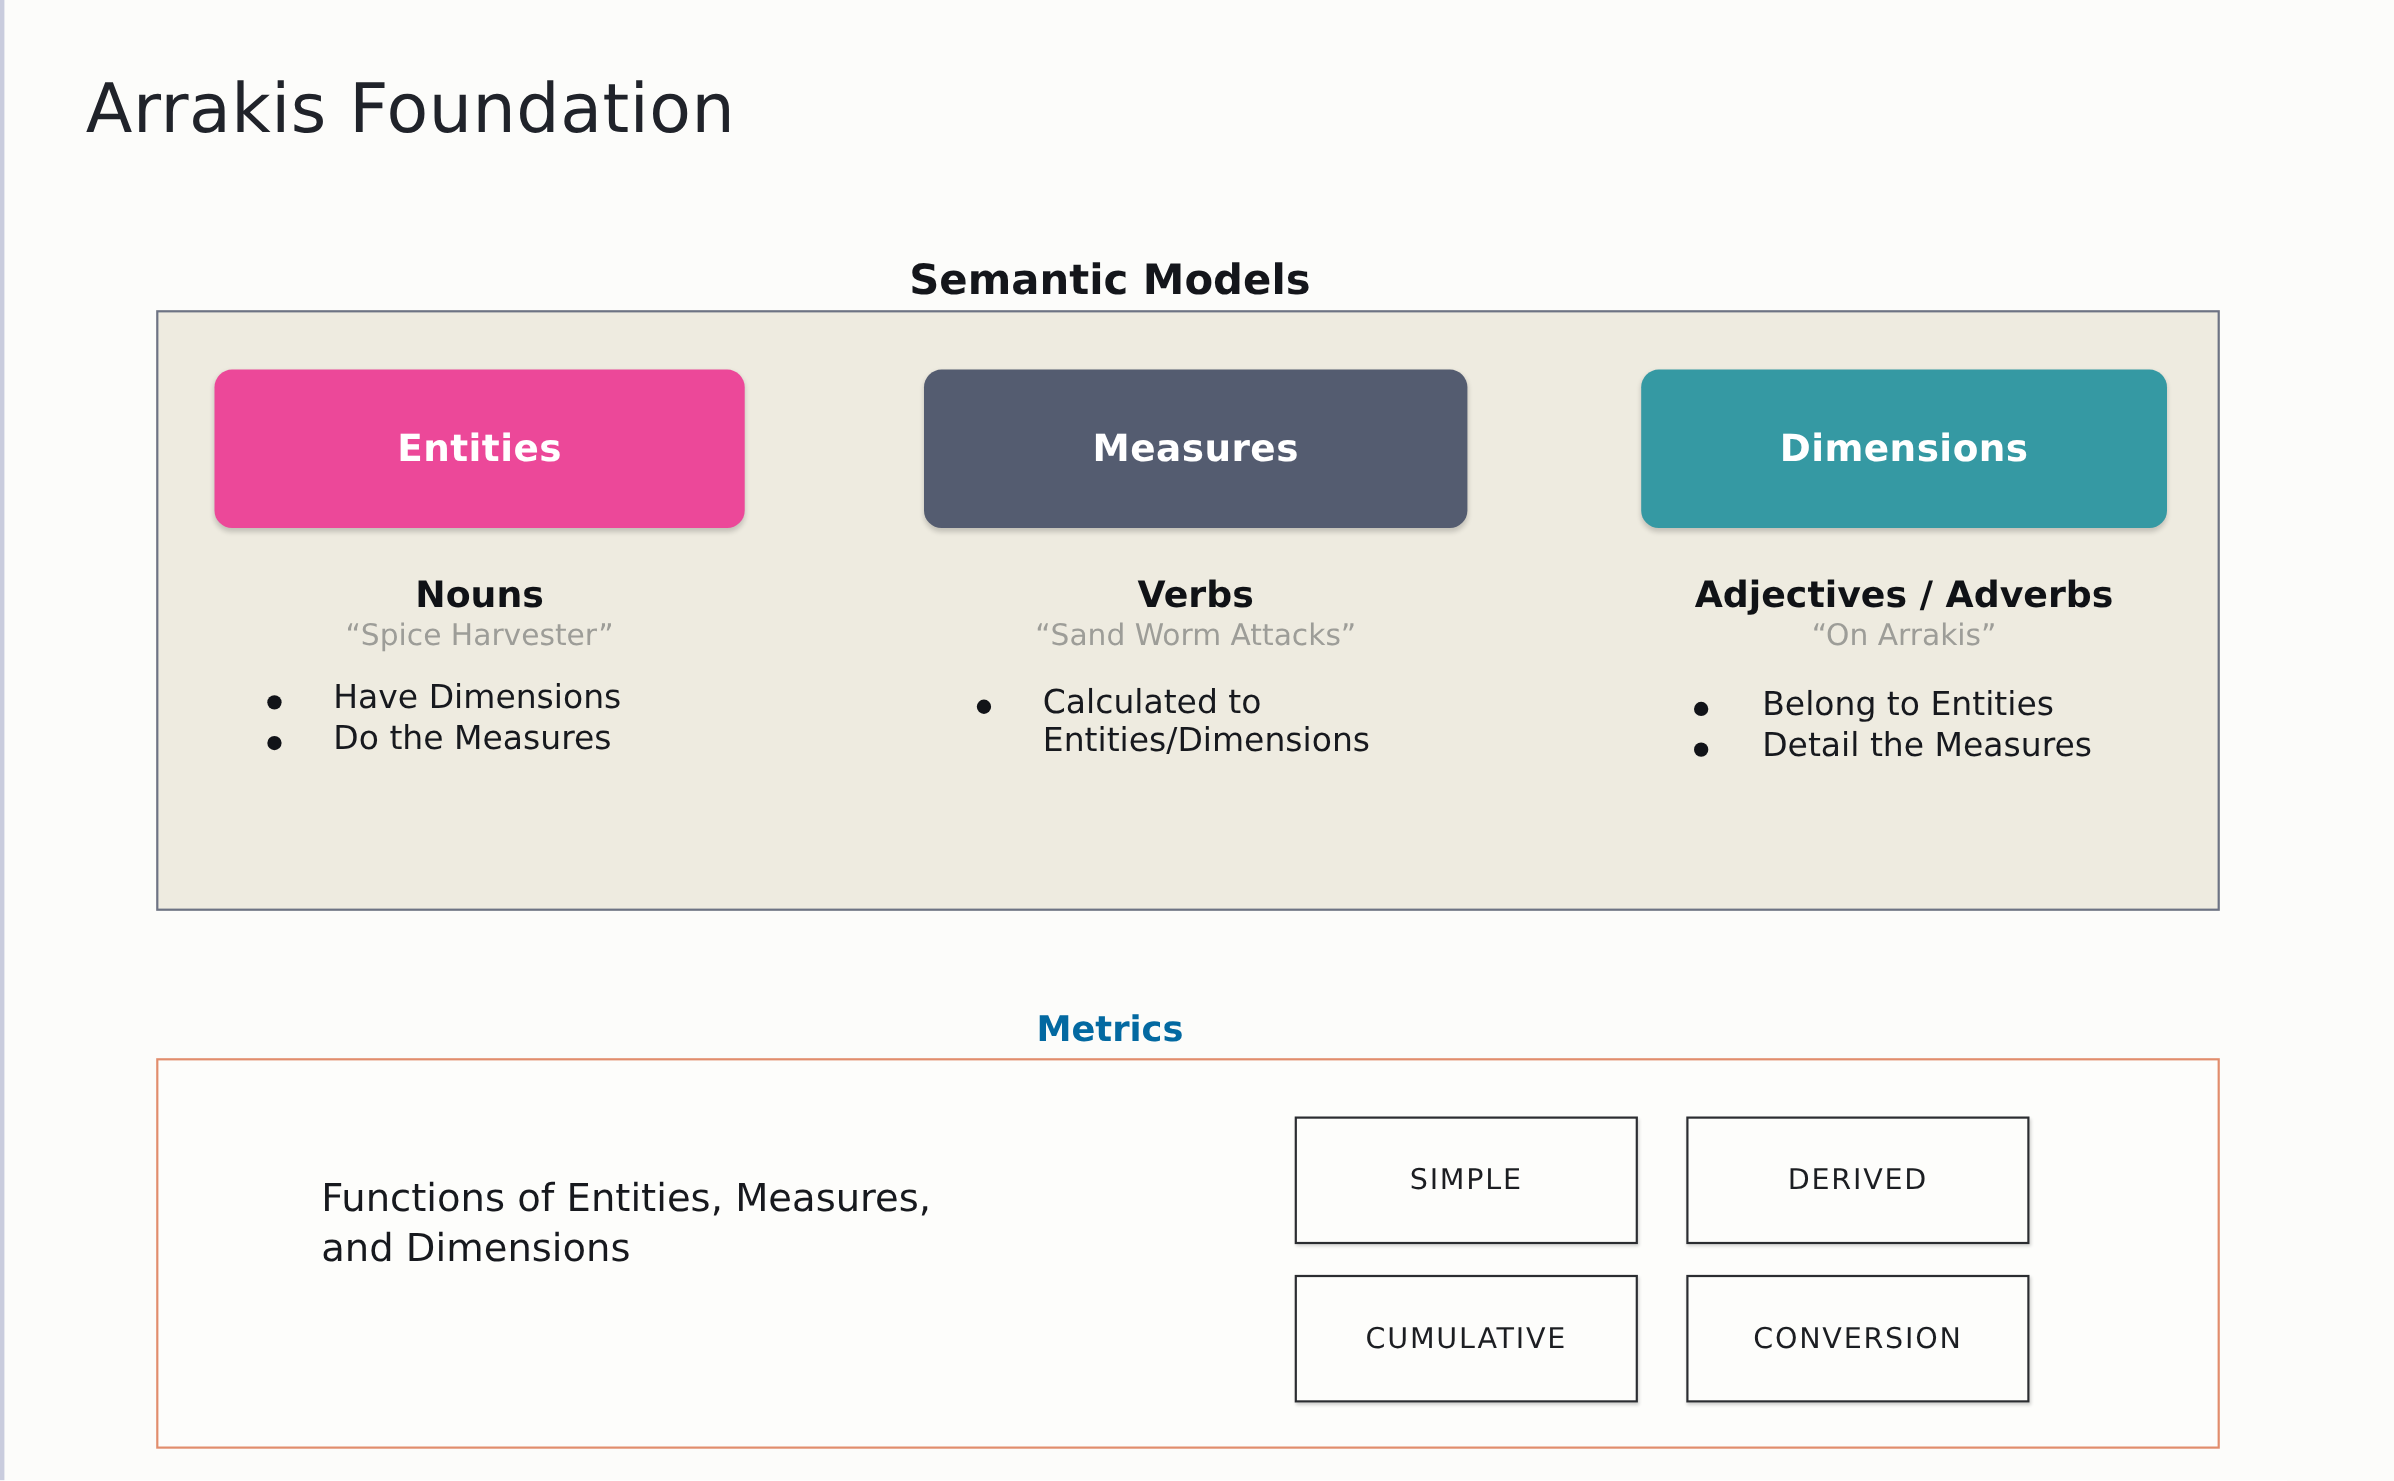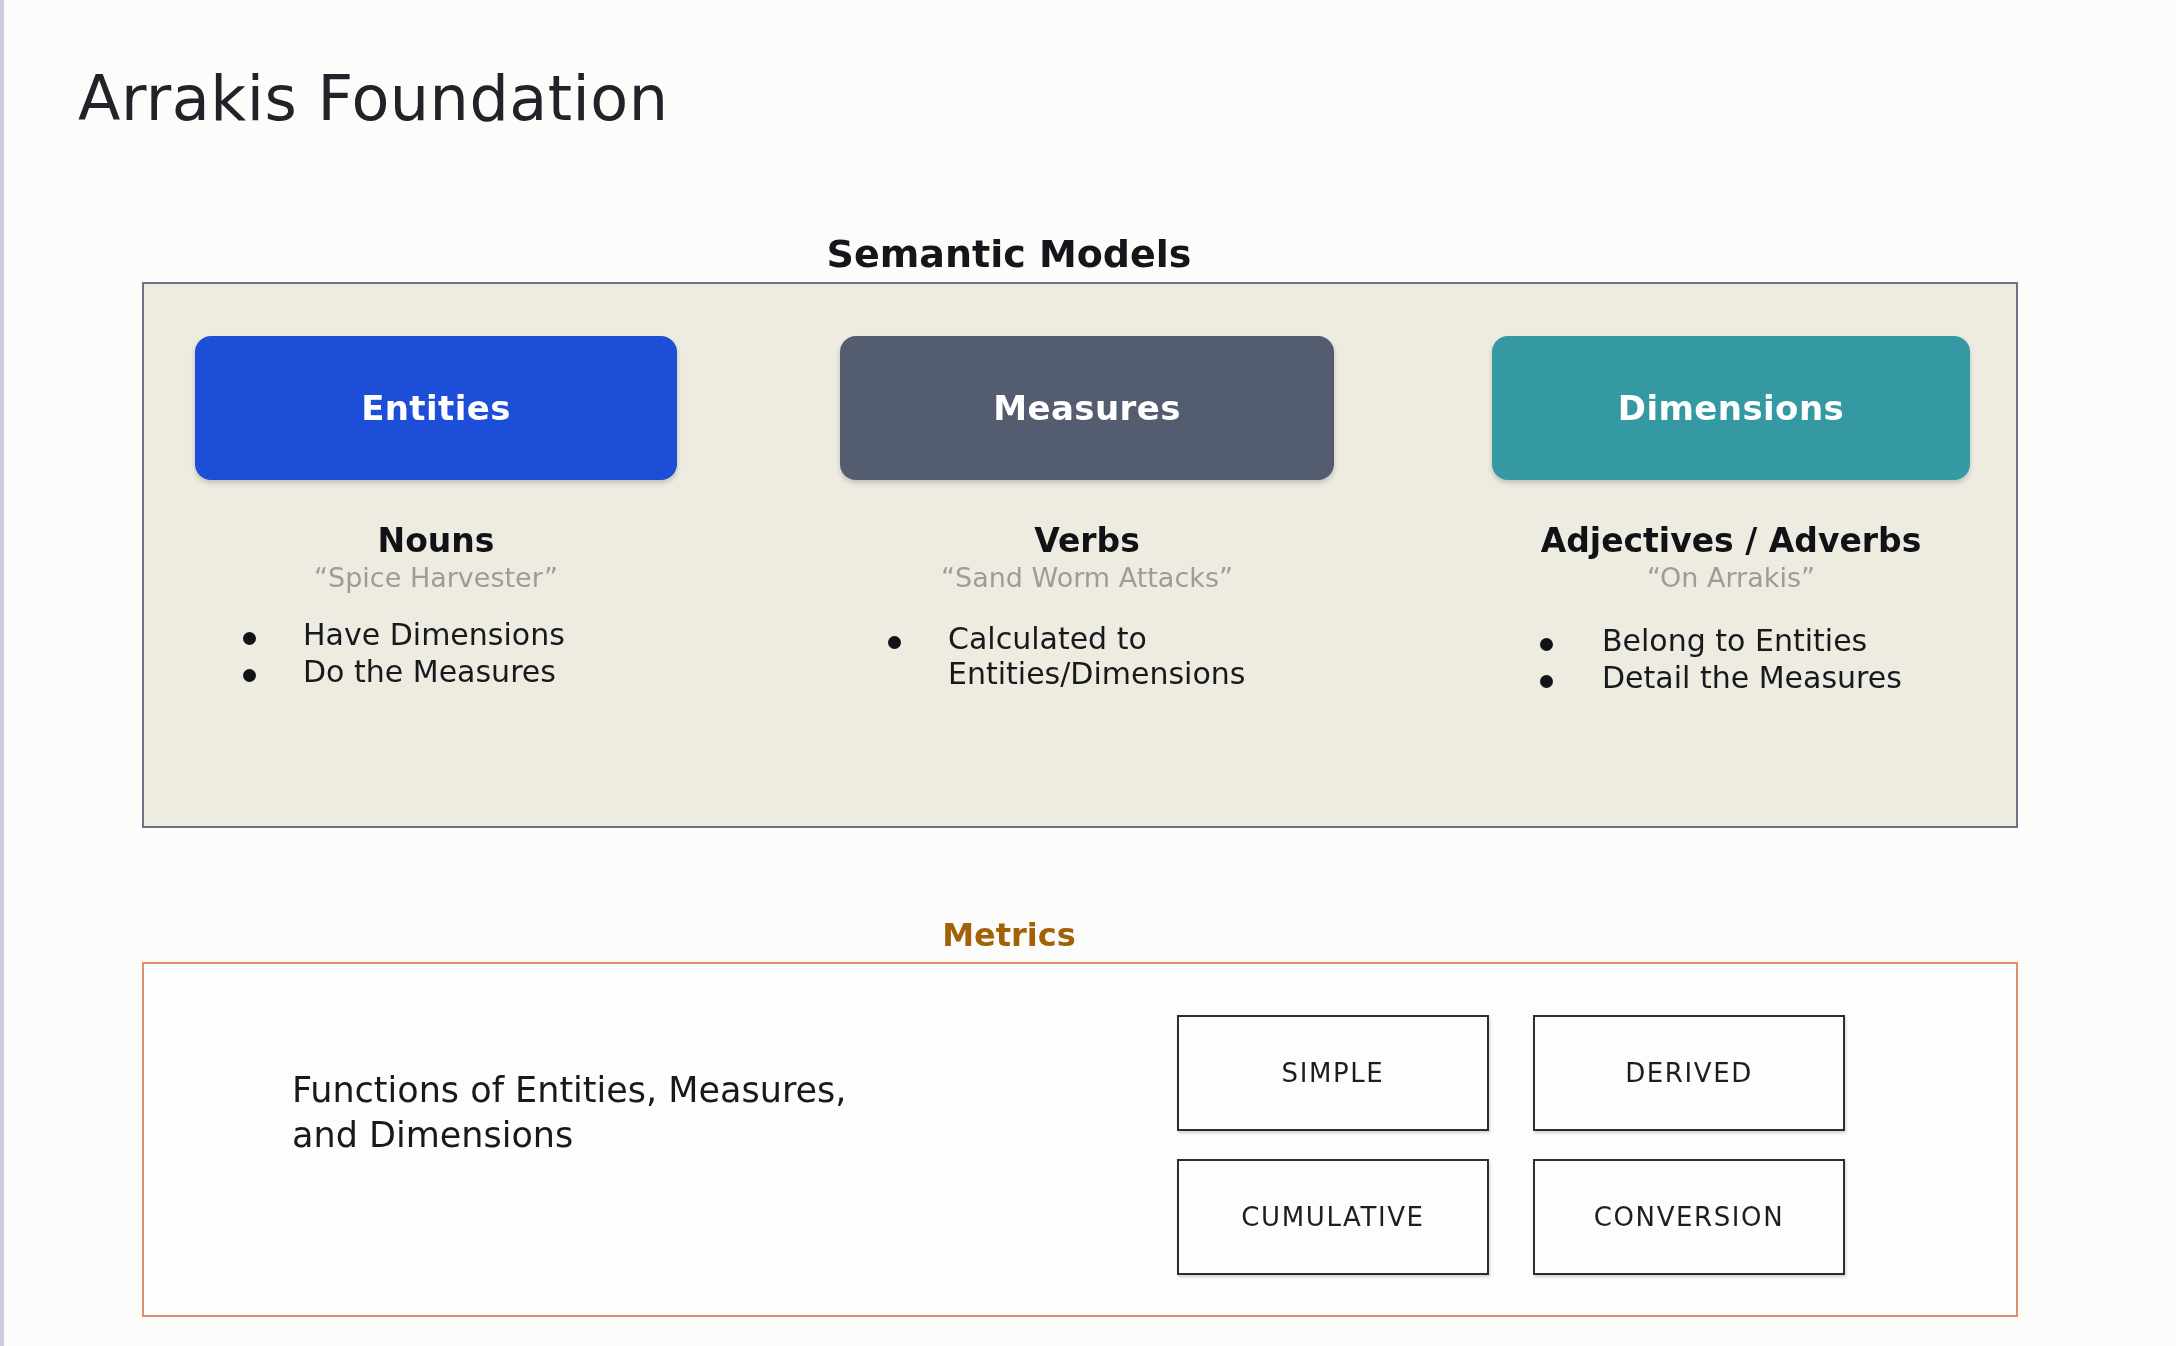--- a/index.html
+++ b/index.html
@@ -127,21 +127,21 @@
   .model-col.c2 ul.points li { padding-left: 110px; }
 
   
   #metrics-heading {
     position: absolute;
     left: 0; right: 0;
     top: 916px;
     text-align: center;
     font-size: 32px;
     font-weight: bold;
-    color: #a16207;
+    color: #0369a1;
     padding-right: 158px;
   }
   #metrics-panel {
     position: absolute;
     left: 142px;
     top: 962px;
     width: 1876px;
     height: 355px;
     background: #fdfdfb;
     border: 2px solid #e18d6d;
@@ -189,21 +189,21 @@
 
   <div id="left-gutter"></div>
 
   <div id="page-title">Arrakis Foundation</div>
 
   <div id="models-heading">Semantic Models</div>
 
   <div id="models-panel">
 
     <div class="model-col c0">
-      <div class="chip" style="background:#1d4ed8">Entities</div>
+      <div class="chip" style="background:#ec4899">Entities</div>
       <div class="pos">Nouns</div>
       <div class="example">“Spice Harvester”</div>
       <ul class="points">
         <li>Have Dimensions</li>
         <li>Do the Measures</li>
       </ul>
     </div>
 
     <div class="model-col c1">
       <div class="chip" style="background:#545c70">Measures</div>

